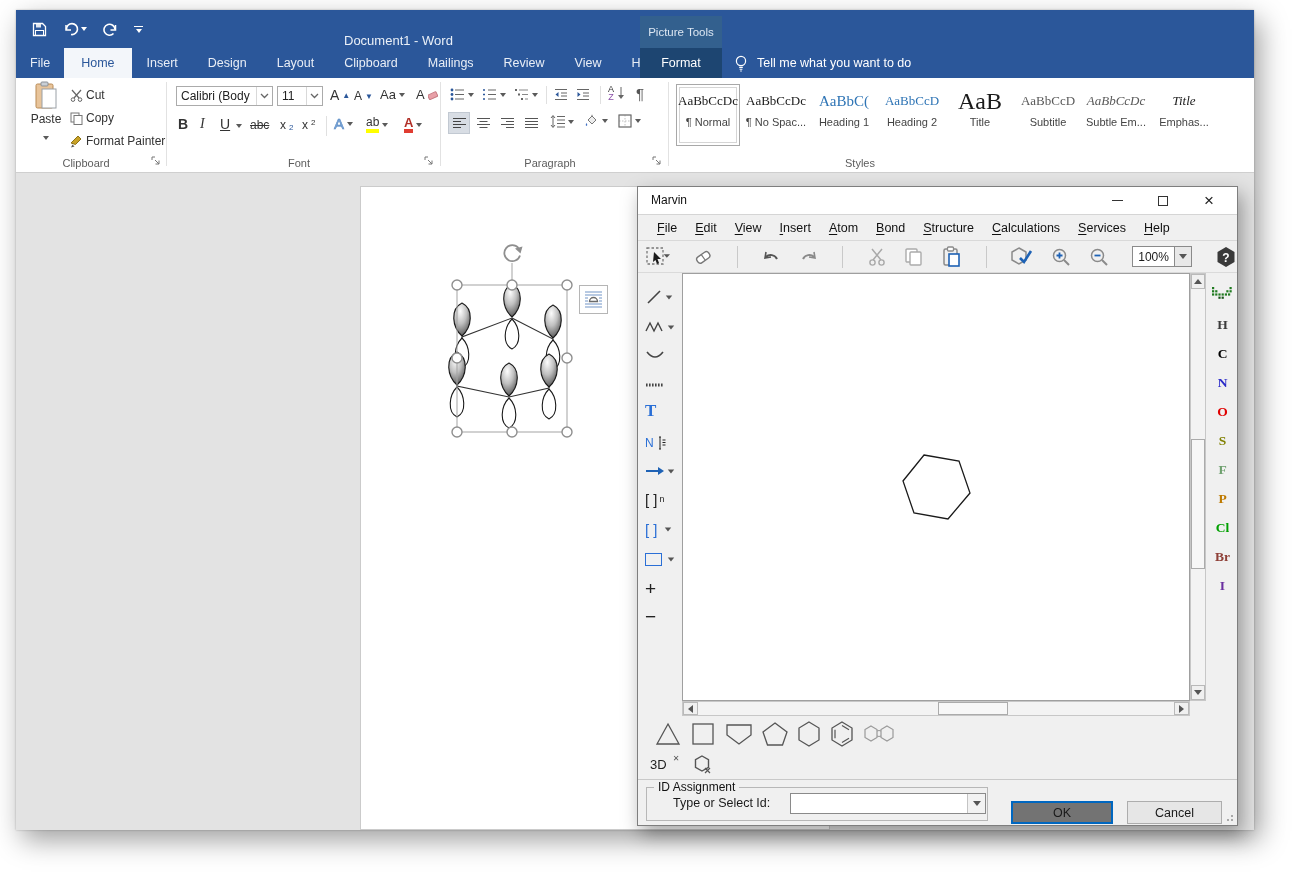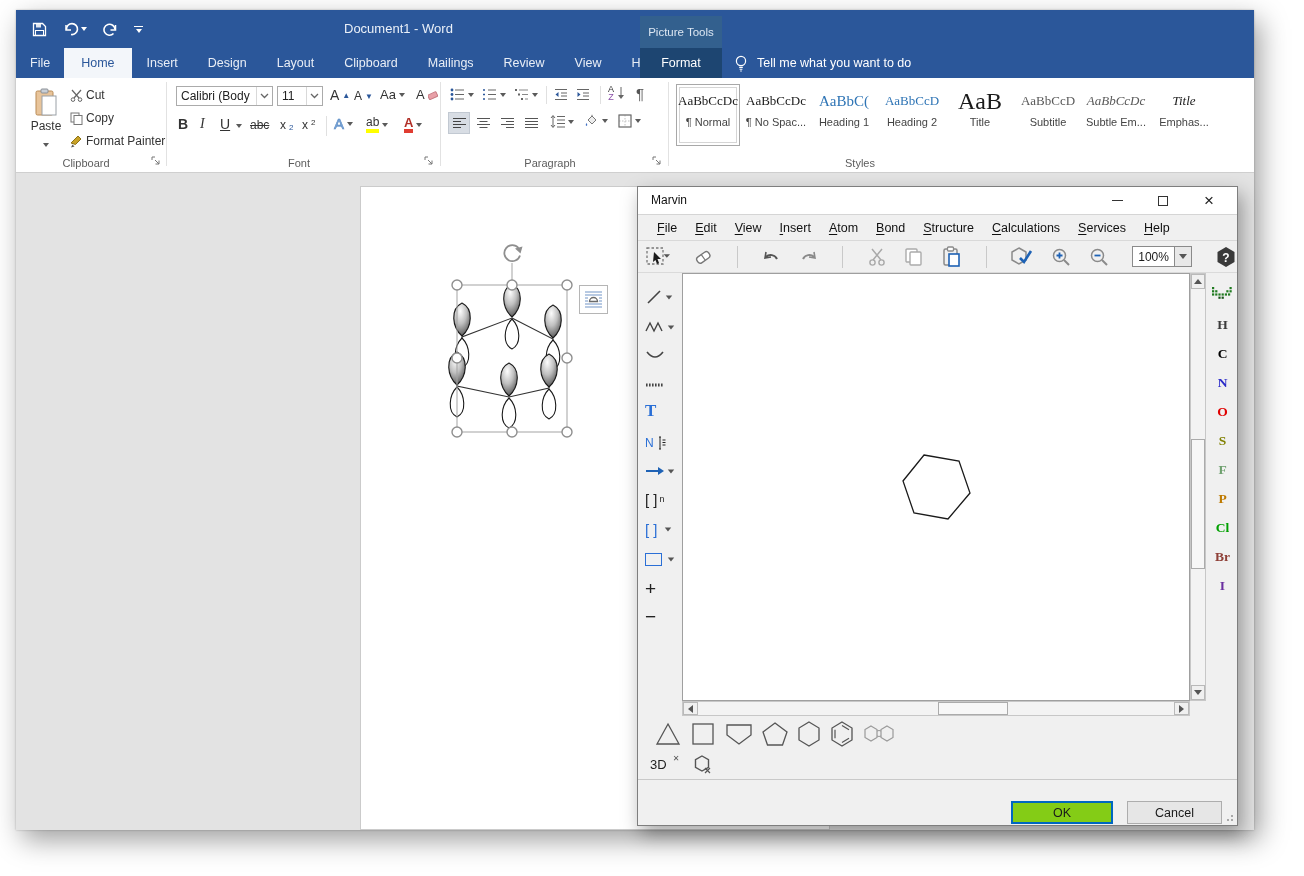--- a/index.html
+++ b/index.html
@@ -5,21 +5,21 @@
   html,body{margin:0;padding:0;background:#fff;}
   #stage{position:relative;width:1304px;height:876px;background:#fff;overflow:hidden;
          font-family:"Liberation Sans",sans-serif;-webkit-font-smoothing:antialiased;}
   .abs{position:absolute;}
   
   .win-word{left:16px;top:10px;width:1238px;height:820px;background:#E3E3E3;
             box-shadow:6px 10px 26px rgba(0,0,0,.38),0 0 2px rgba(0,0,0,.25);}
   .w-titlebar{left:0;top:0;width:100%;height:38px;background:#2B579A;}
   .qat{left:16px;top:0;height:38px;display:flex;align-items:center;gap:16px;color:#fff;}
   .qat svg{display:block}
-  .w-title{left:328px;top:0;height:38px;line-height:38px;color:#EAF0F8;font-size:13px;}
+  .w-title{left:328px;top:12px;height:38px;line-height:38px;color:#EAF0F8;font-size:13px;}
   .ctx-top{left:624px;top:6px;width:82px;height:32px;background:#33608E;color:#DCE6F2;
            font-size:11.5px;display:flex;align-items:center;justify-content:center;}
   .w-tabs{left:0;top:38px;width:100%;height:30px;background:#2B579A;display:flex;align-items:stretch;}
   .wtab{color:#E9EEF6;font-size:12.5px;display:flex;align-items:center;padding:0 15px;cursor:default;}
   .wtab.active{background:#F3F6FA;color:#2B579A;}
   .ctx-tab{left:624px;top:38px;width:82px;height:30px;background:#1D4571;color:#fff;
            font-size:12.5px;display:flex;align-items:center;justify-content:center;}
   .tellme{left:718px;top:38px;height:30px;display:flex;align-items:center;gap:9px;color:#fff;font-size:12.5px;}
   
   .w-ribbon{left:0;top:68px;width:100%;height:95px;background:#fff;border-bottom:1px solid #CFCFCF;box-sizing:border-box;}
@@ -75,21 +75,21 @@
   .tri.right{border-top:4px solid transparent;border-bottom:4px solid transparent;border-left:5px solid #555;}
   .m-templates{left:0;top:529px;width:100%;height:35px;display:flex;align-items:center;gap:7px;padding-left:16px;box-sizing:border-box;}
   .m-3drow{left:0;top:564px;width:100%;height:26px;display:flex;align-items:center;gap:6px;padding-left:12px;box-sizing:border-box;}
   .m-idsep{left:0;top:592px;width:100%;height:1px;background:#C9C9C9;}
   .idbox{left:8px;top:600px;width:342px;height:34px;border:1px solid #B7B7B7;box-sizing:border-box;}
   .idlegend{left:7px;top:-8px;background:#F0F0F0;padding:0 4px;font-size:12px;color:#111;}
   .idlabel{left:26px;top:8px;font-size:12.5px;}
   .idcombo{left:143px;top:5px;width:196px;height:21px;background:#fff;border:1px solid #8A8A8A;box-sizing:border-box;display:flex;}
   .idcombo input{flex:1;border:none;outline:none;font-size:12px;padding:0 4px;background:transparent;}
   .idcombo .ca{width:17px;border-left:1px solid #C4C4C4;display:flex;align-items:center;justify-content:center;background:#F2F2F2;}
-  .btn-ok{left:373px;top:614px;width:102px;height:23px;background:#84cc16;border:2px solid #0067C0;box-sizing:border-box;
+  .btn-ok{left:373px;top:614px;width:102px;height:23px;background:#737373;border:2px solid #0067C0;box-sizing:border-box;
           font-size:12.5px;display:flex;align-items:center;justify-content:center;}
   .btn-cancel{left:489px;top:614px;width:95px;height:23px;background:#E6E6E6;border:1px solid #ADADAD;box-sizing:border-box;
           font-size:12.5px;display:flex;align-items:center;justify-content:center;}
   .grip{right:3px;bottom:3px;width:10px;height:10px;}
   u{text-underline-offset:2px;}
   svg{display:block;}
 </style>
 </head>
 <body>
 
@@ -148,21 +148,21 @@
         </svg>
       <span>Tell me what you want to do</span>
     </div>
 
     <div class="abs w-ribbon">
       <div class="abs rsep" style="left:150px;"></div>
       <div class="abs rsep" style="left:424px;"></div>
       <div class="abs rsep" style="left:652px;"></div>
 
       <div class="abs" style="left:0;top:0;width:150px;height:94px;">
-        <div class="abs" style="left:12px;top:10px;width:36px;text-align:center;">
+        <div class="abs" style="left:12px;top:3px;width:36px;text-align:center;">
           <svg width="26" height="30" viewBox="0 0 26 30" style="margin:0 auto">
             <rect x="3" y="3" width="17" height="24" rx="1.5" fill="#E8C49A" stroke="#B98A55"></rect>
             <rect x="8" y="1" width="7" height="4" rx="1" fill="#C9CfD6" stroke="#8B9096"></rect>
             <rect x="9" y="8" width="14" height="19" fill="#fff" stroke="#9AA0A6"></rect>
           </svg>
           <div class="rbtn" style="justify-content:center;width:100%;display:block;font-size:12px;margin-top:1px;">Paste</div>
           <span class="dd" style="margin-top:1px;"></span>
         </div>
         <div class="abs rbtn" style="left:54px;top:10px;">
           <svg width="13" height="13" viewBox="0 0 13 13">
@@ -749,20 +749,30 @@
       <span style="margin-left:8px;">
         <svg width="20" height="21" viewBox="0 0 20 21">
             <polygon points="9,2 15.5,5.7 15.5,13.3 9,17 2.5,13.3 2.5,5.7" fill="none" stroke="#555" stroke-width="1.4"></polygon>
             <path d="M12 14 l5 5 M17 14 l-5 5" stroke="#555" stroke-width="1.2"></path>
           </svg>
       </span>
     </div>
 
     <div class="abs m-idsep"></div>
 
+    <div class="abs idbox">
+      <span class="abs idlegend">ID Assignment</span>
+      <span class="abs idlabel">Type or Select Id:</span>
+      <span class="abs idcombo">
+        <input type="text" value="" style="">
+        <span class="ca">
+            <span class="tri down"></span>
+          </span>
+      </span>
+    </div>
 
     <div class="abs btn-ok">OK</div>
     <div class="abs btn-cancel">Cancel</div>
 
     <span class="abs grip">
       <svg width="10" height="10" viewBox="0 0 10 10">
           <g fill="#A9A9A9">
             <rect x="7" y="7" width="2" height="2"></rect>
             <rect x="7" y="3" width="2" height="2"></rect>
             <rect x="3" y="7" width="2" height="2"></rect>

